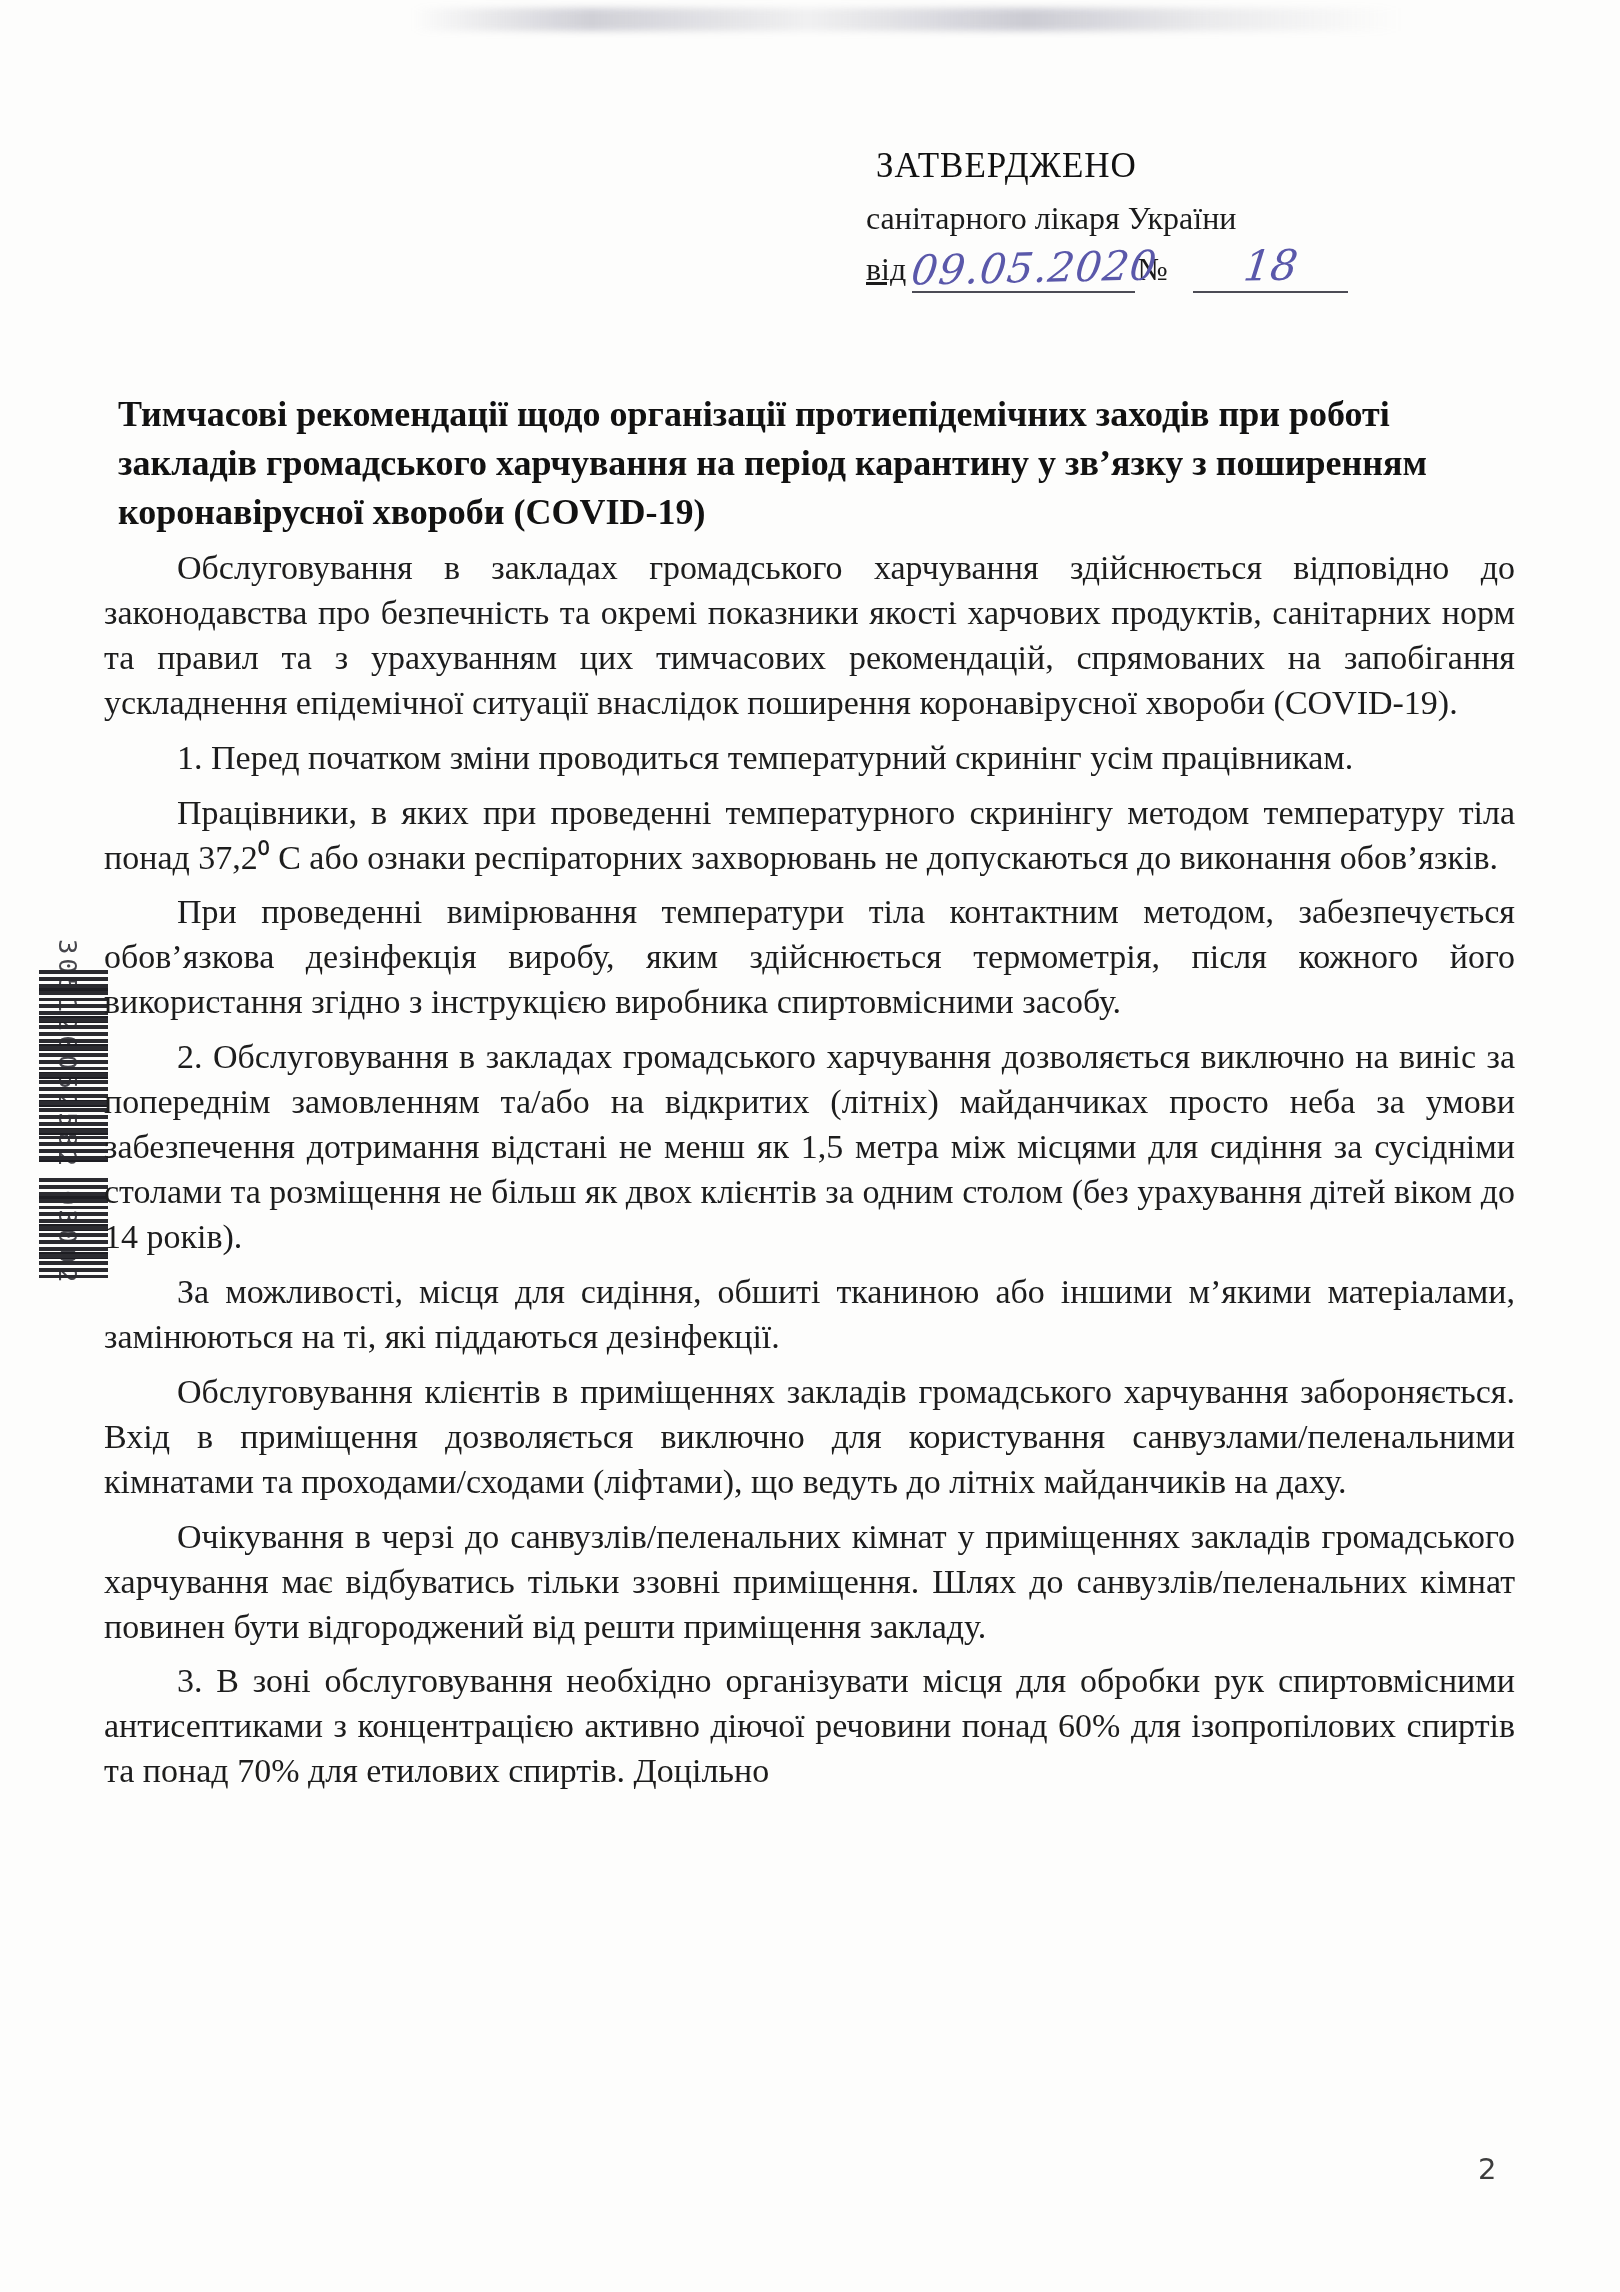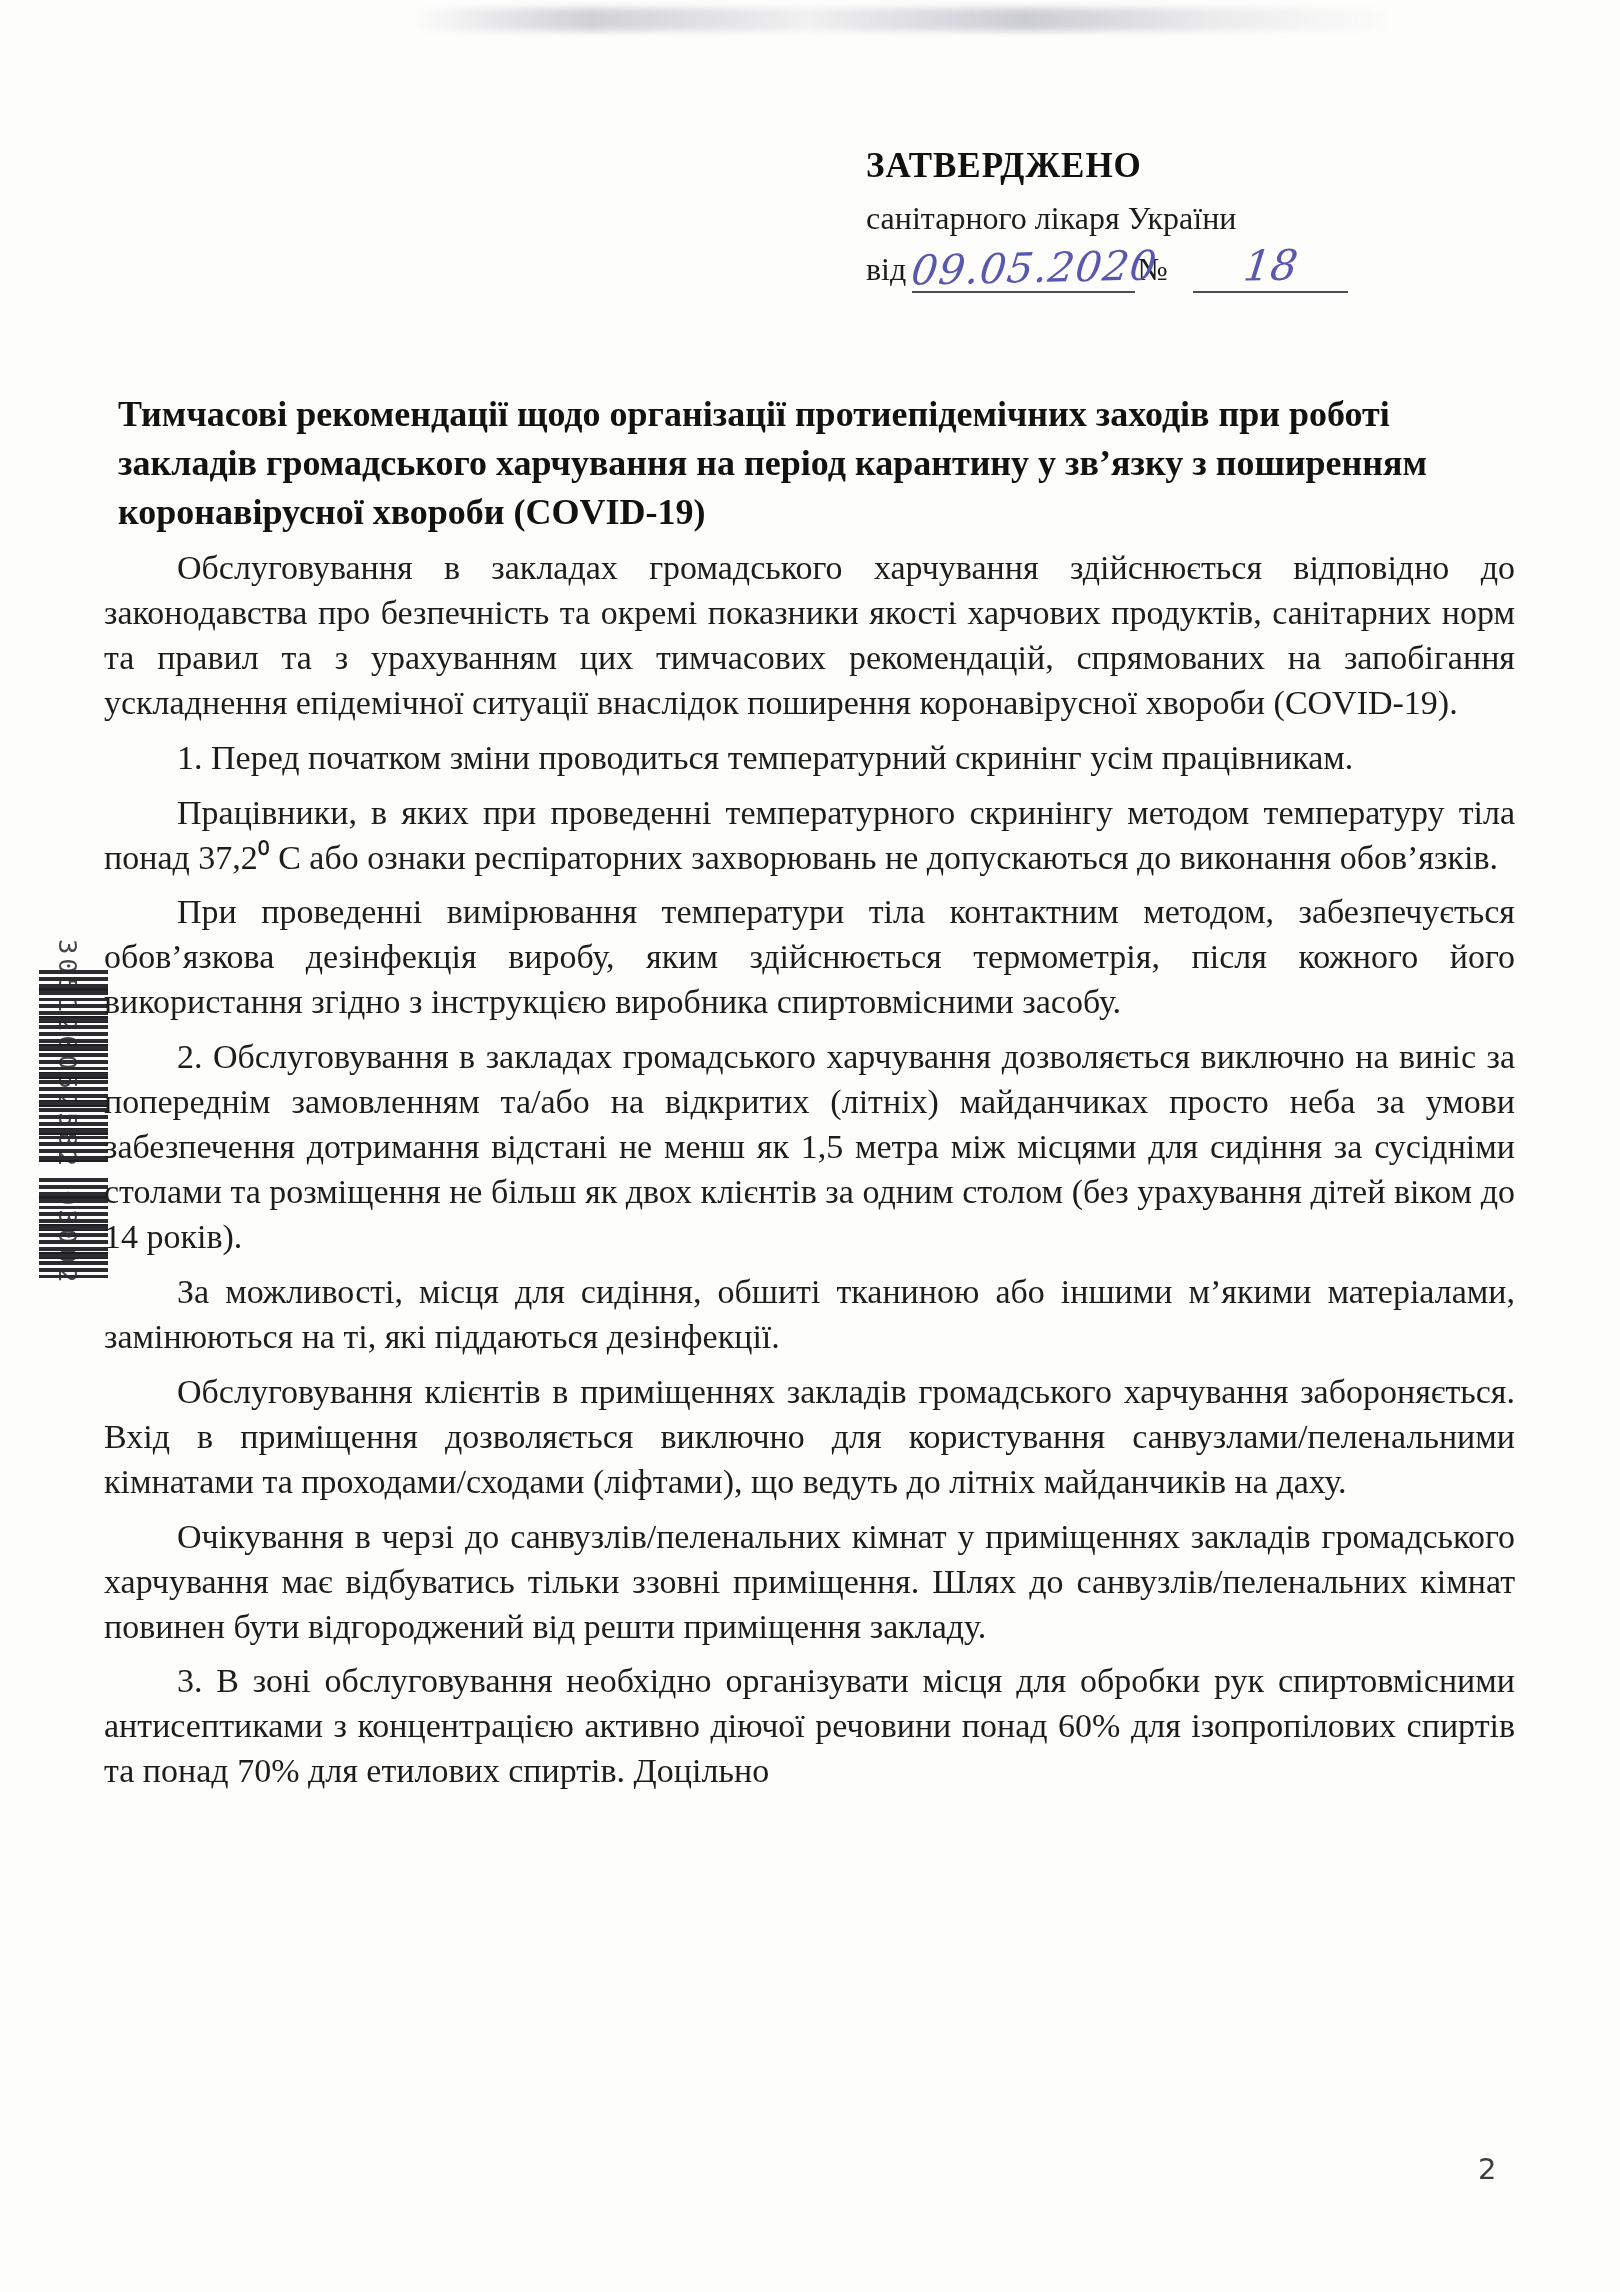--- a/index.html
+++ b/index.html
@@ -24,24 +24,24 @@
       rgba(150,150,165,0) 100%);
     filter:blur(3.9px);
   }
 
   
   .approval {
     position:absolute; left:866px; top:140px; width:627px;
     font-size:32px; line-height:52px; color:#1b1b1b;
   }
   .approval-title {
-    font-weight:bold; font-size:35px; letter-spacing:1px; color:#111;
+    font-weight:normal; font-size:35px; letter-spacing:1px; color:#111;margin-left:10px;
   }
   .date-row { display:flex; align-items:flex-end; margin-top:1px; }
-  .date-label { font-size:32px; line-height:47px; }
+  .date-label { font-size:32px; line-height:47px;text-decoration:underline; }
   .hand-underline {
     display:inline-block; border-bottom:2.9px solid #4c4c55;
     text-align:center; line-height:1;
   }
   .hand {
     display:inline-block;
     font-family:"DejaVu Serif", serif;
     font-style:italic;
     color:#5a58aa;
     transform:skewX(-8deg) rotate(-1.2deg);

